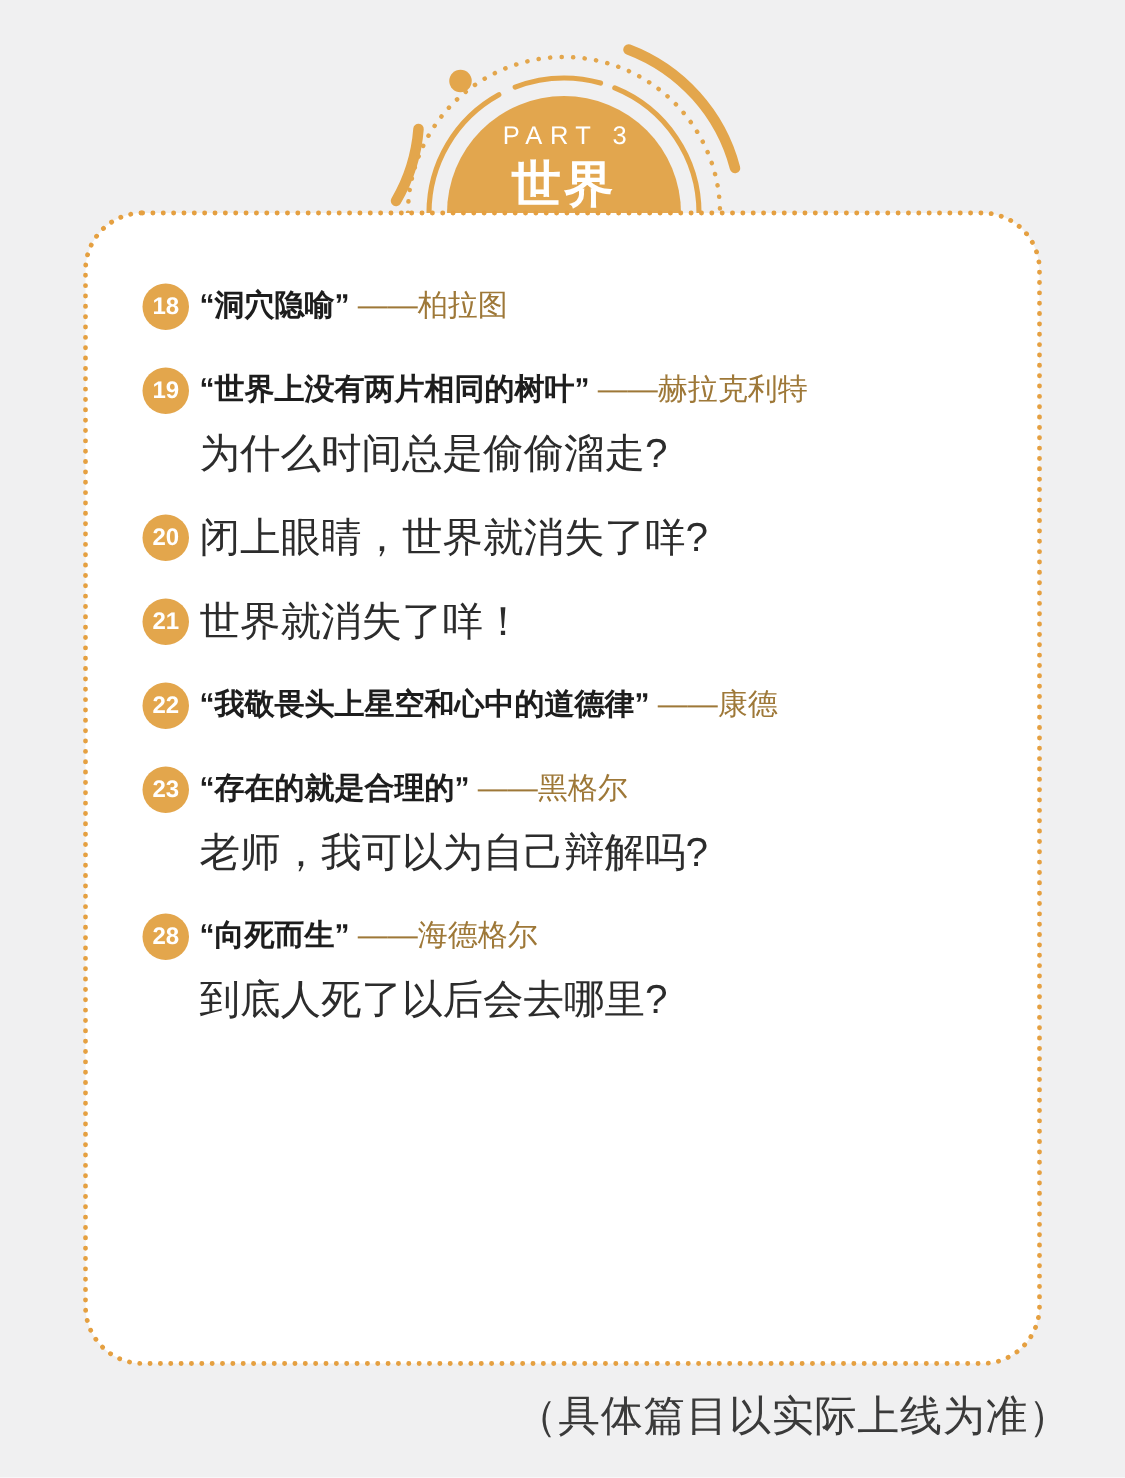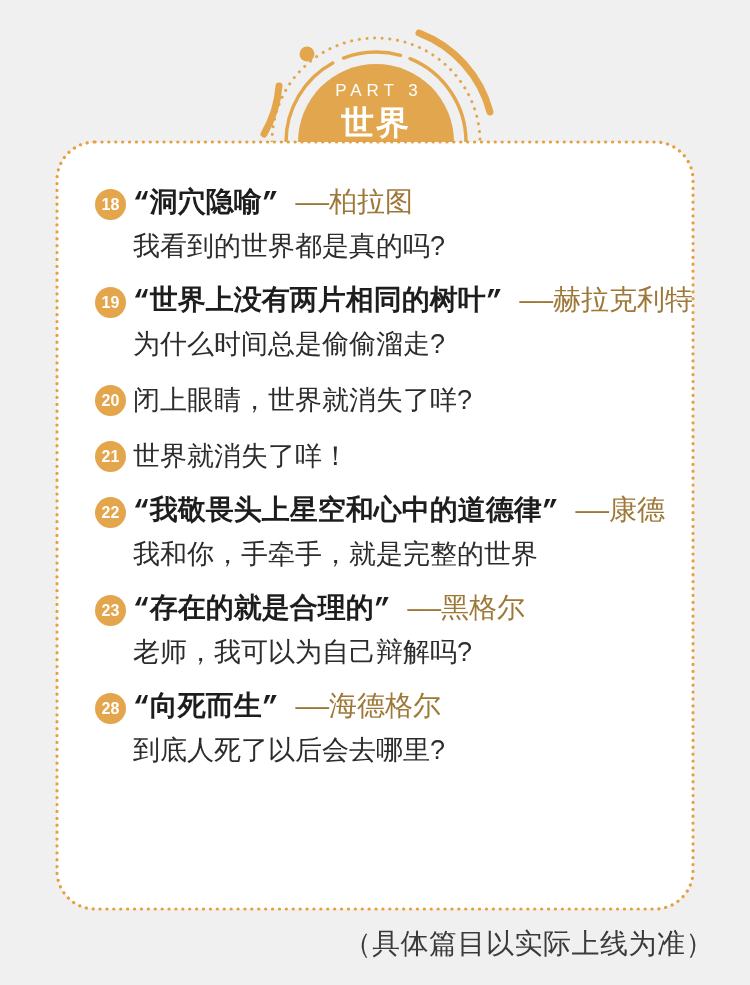--- a/index.html
+++ b/index.html
@@ -29,22 +29,22 @@
   }
   .num{
     width:31px;height:31px;border-radius:50%;
     background:#E3A64C;color:#FFFFFF;
     font-size:16px;font-weight:bold;
     display:flex;align-items:center;justify-content:center;
     margin-top:6px;
     text-align:center;
   }
   .title{
-    font-size:28px;font-weight:700;color:#1D1D1D;
-    line-height:42px;white-space:nowrap;font-family:Liberation Mono, monospace;
+    font-size:20px;font-weight:700;color:#1D1D1D;
+    line-height:42px;white-space:nowrap;
   }
   .title .author{
     color:#9E7838;font-weight:400;
   }
   .subtitle{
     grid-column:2;font-size:27px;font-weight:400;color:#2C2C2C;
     line-height:42px;
   }
   .note{
     position:absolute;top:925px;right:36px;z-index:2;
@@ -74,21 +74,20 @@
 
 <svg class="board-border" width="644" height="775" viewBox="0 0 644 775">
   <rect x="4" y="4" width="636" height="767" rx="38" fill="none" stroke="#E5A041" stroke-width="3.2" stroke-dasharray="0.1 6.8" stroke-linecap="round"></rect>
 </svg>
 
 <div class="list">
 
   <div class="item">
     <div class="num">18</div>
     <div class="title"><span>“洞穴隐喻”</span> <span class="author">——柏拉图</span></div>
-    <div class="subtitle">我看到的世界都是真的吗?</div>
   </div>
 
   <div class="item">
     <div class="num">19</div>
     <div class="title"><span>“世界上没有两片相同的树叶”</span> <span class="author">——赫拉克利特</span></div>
     <div class="subtitle">为什么时间总是偷偷溜走?</div>
   </div>
 
   <div class="item">
     <div class="num">20</div>
@@ -96,21 +95,20 @@
   </div>
 
   <div class="item">
     <div class="num">21</div>
     <div class="subtitle">世界就消失了咩！</div>
   </div>
 
   <div class="item">
     <div class="num">22</div>
     <div class="title"><span>“我敬畏头上星空和心中的道德律”</span> <span class="author">——康德</span></div>
-    <div class="subtitle">我和你，手牵手，就是完整的世界</div>
   </div>
 
   <div class="item">
     <div class="num">23</div>
     <div class="title"><span>“存在的就是合理的”</span> <span class="author">——黑格尔</span></div>
     <div class="subtitle">老师，我可以为自己辩解吗?</div>
   </div>
 
   <div class="item">
     <div class="num">28</div>

